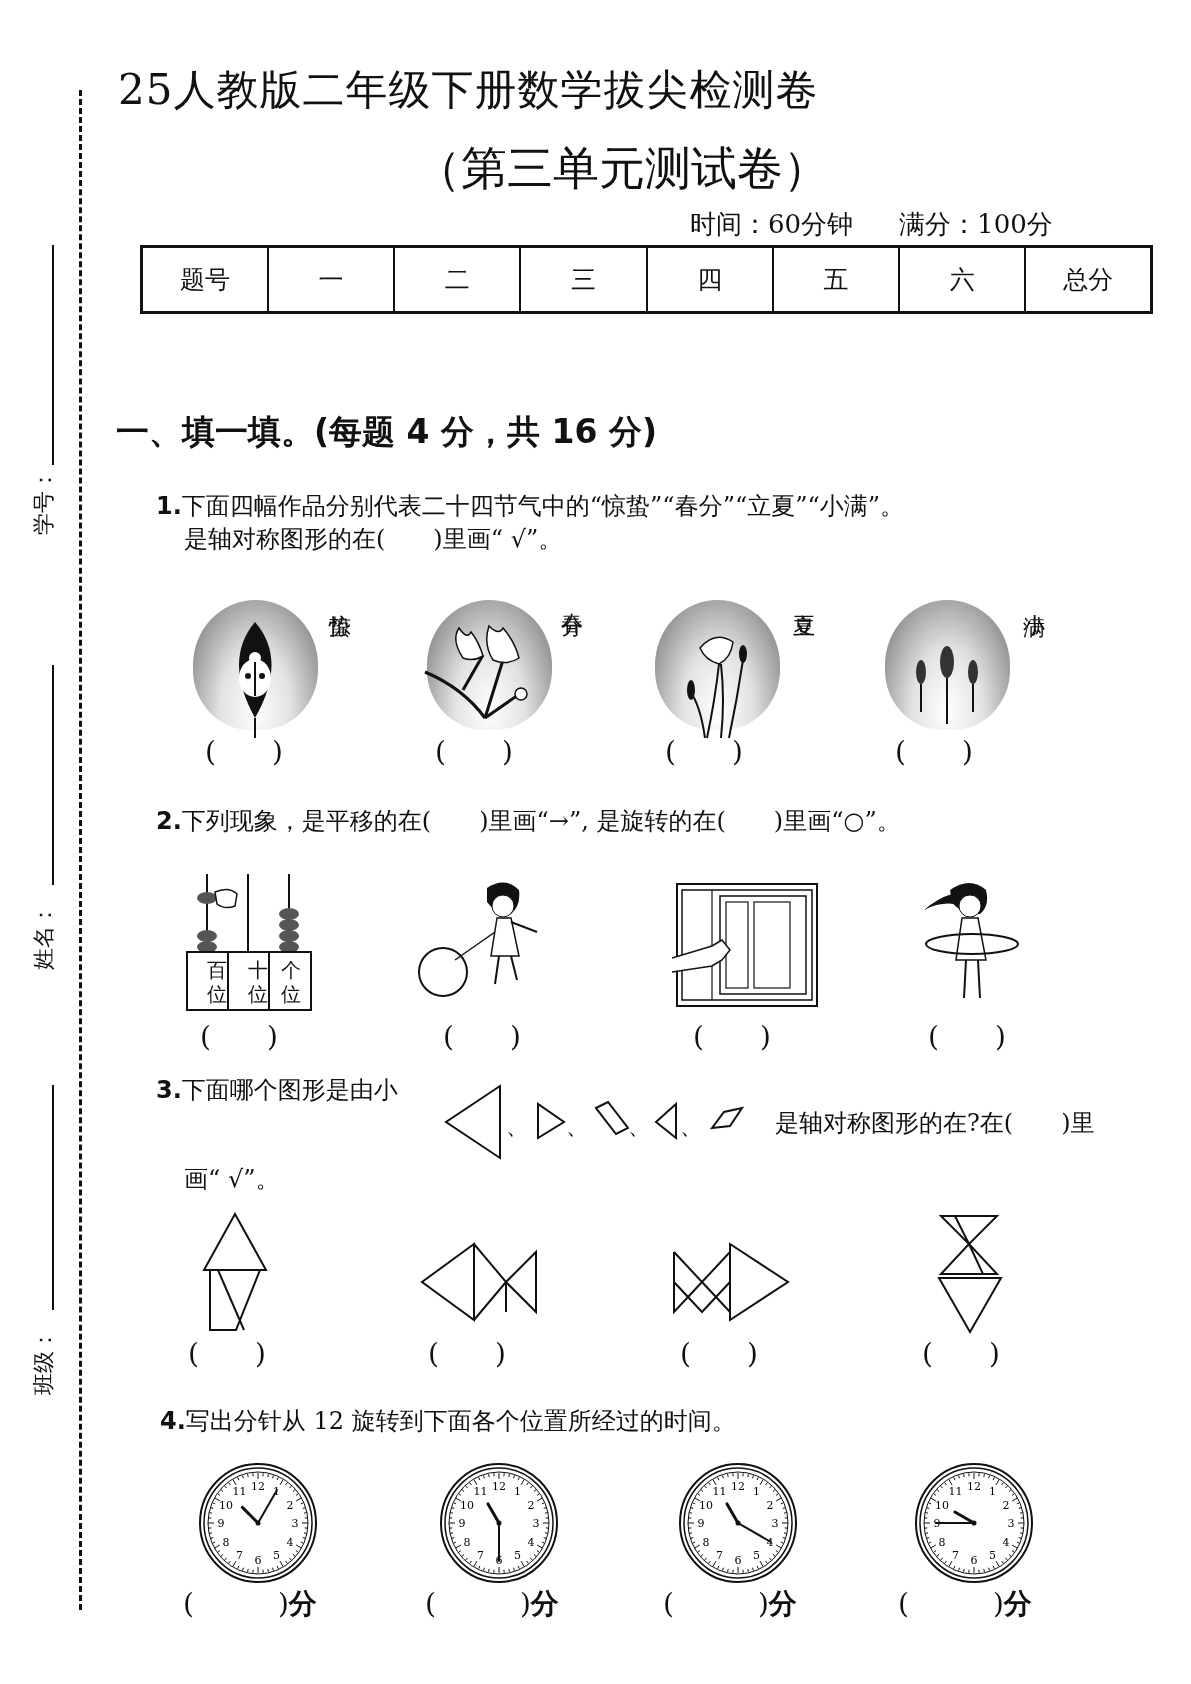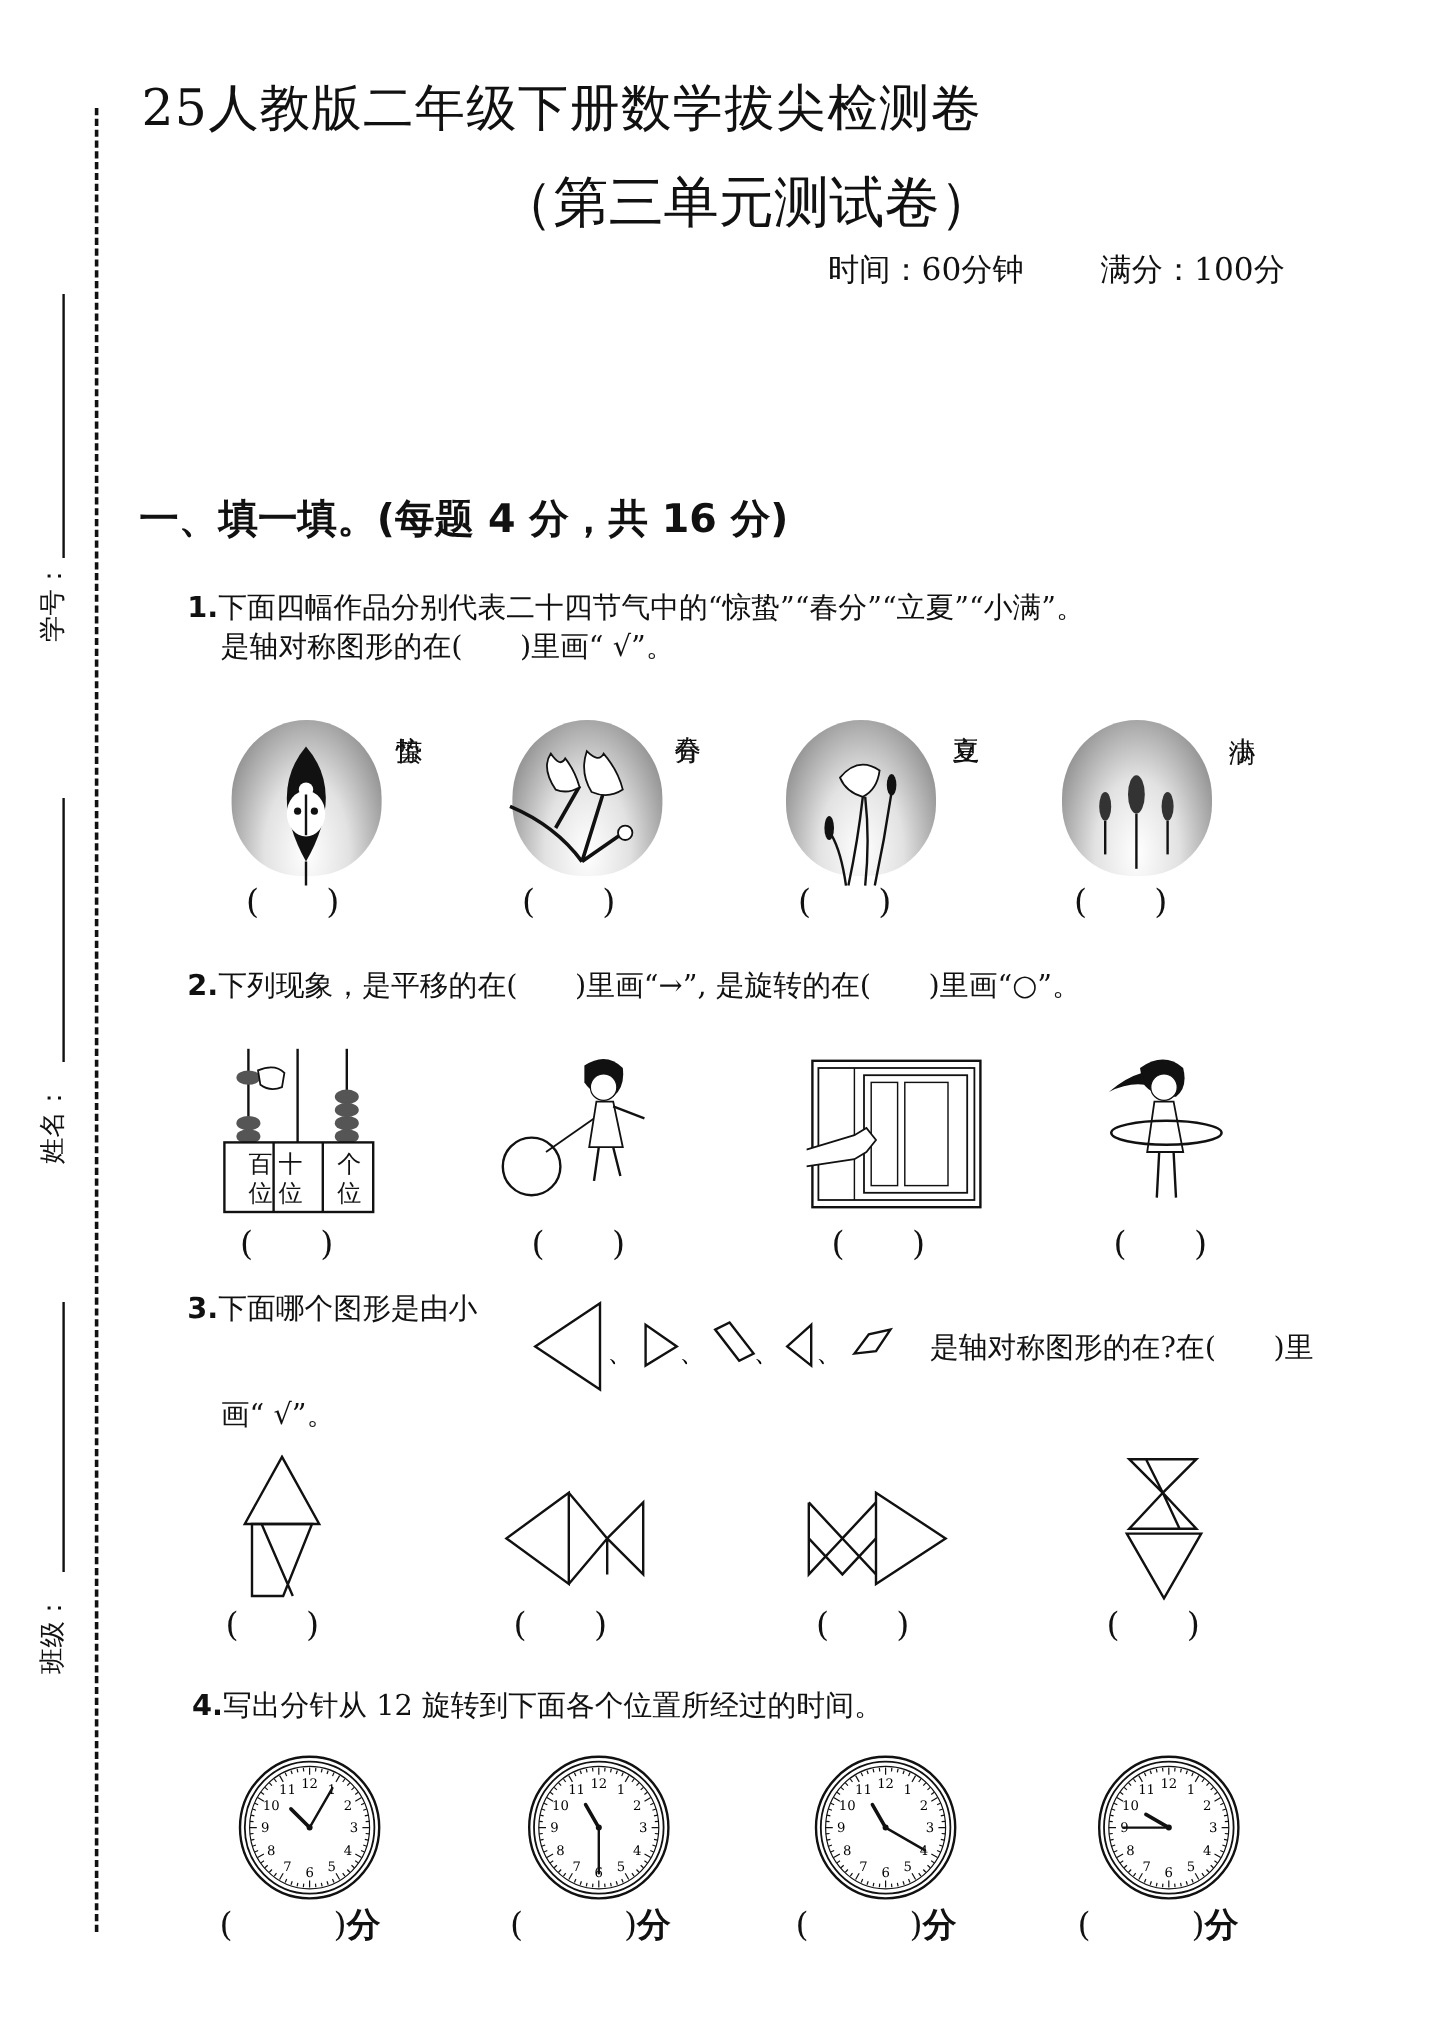--- a/index.html
+++ b/index.html
@@ -7,21 +7,21 @@
   body { position: relative; font-family: "DejaVu Serif", "Liberation Serif", serif; color: #111; }
 
   
   .margin-dash { position: absolute; left: 79px; top: 90px; height: 1520px; border-left: 3px dashed #111; }
   .margin-line { position: absolute; left: 52px; width: 2px; background: #111; }
   .margin-label { position: absolute; left: 24px; width: 40px; font-size: 22px; transform: rotate(-90deg); transform-origin: center; text-align: center; white-space: nowrap; font-family: "DejaVu Sans", sans-serif; }
 
   .title { position: absolute; left: 118px; top: 62px; width: 1000px; font-size: 42px; letter-spacing: 1px; font-family: "DejaVu Serif", serif; font-weight: normal; }
   .subtitle { position: absolute; left: 415px; top: 138px; font-size: 46px; font-family: "DejaVu Serif", serif; }
   .meta { position: absolute; left: 690px; top: 207px; font-size: 26px; }
-  .meta span + span { margin-left: 64px; }
+  .meta span + span { margin-left: 46px; }
 
   table.score { position: absolute; left: 140px; top: 245px; width: 1013px; border-collapse: collapse; border: 3px solid #111; }
   table.score td { border: 2px solid #111; text-align: center; font-size: 25px; height: 64px; width: 126px; }
   table.score tr:first-child td { height: 66px; }
 
   .section-head { position: absolute; left: 116px; top: 410px; font-size: 33px; font-weight: bold; font-family: "DejaVu Sans", sans-serif; }
   .q { position: absolute; font-size: 24px; font-family: "DejaVu Serif", serif; white-space: nowrap; }
   .q b { font-family: "DejaVu Sans", sans-serif; }
 
   .paren { position: absolute; font-size: 28px; white-space: pre; }
@@ -42,20 +42,30 @@
 <div class="margin-label" style="top:1360px">班级：</div>
 
 <div class="title">25人教版二年级下册数学拔尖检测卷</div>
 <div class="subtitle">（第三单元测试卷）</div>
 <div class="meta">
   <span>时间：60分钟</span><span>满分：100分</span>
 </div>
 
 <table class="score">
   <tbody>
+      <tr>
+    <td>题号</td>
+    <td>一</td>
+    <td>二</td>
+    <td>三</td>
+    <td>四</td>
+    <td>五</td>
+    <td>六</td>
+    <td>总分</td>
+  </tr>
 </tbody>
   </table>
 
 <div class="section-head">一、填一填。(每题 4 分，共 16 分)</div>
 
 <div class="q" style="left:156px;top:490px"><b>1.</b><span>下面四幅作品分别代表二十四节气中的“惊蛰”“春分”“立夏”“小满”。</span></div>
 <div class="q" style="left:184px;top:523px">是轴对称图形的在(　　)里画“ √”。</div>
 
 <div class="fig" style="left:193px;top:600px;width:200px;height:130px">
   <div class="solar-circle" style="left:0;top:0"></div>
@@ -121,21 +131,21 @@
     <ellipse cx="104" cy="44" rx="10" ry="6" fill="#555"></ellipse>
       <ellipse cx="104" cy="55" rx="10" ry="6" fill="#555"></ellipse>
       <ellipse cx="104" cy="66" rx="10" ry="6" fill="#555"></ellipse>
       <ellipse cx="104" cy="77" rx="10" ry="6" fill="#555"></ellipse>
     <path d="M30 22 Q44 16 52 24 L50 36 Q40 40 32 34Z" fill="#fff" stroke="#111" stroke-width="1.5"></path>
     <rect x="2" y="82" width="124" height="58" fill="#fff" stroke="#111" stroke-width="2"></rect>
     <line x1="43" y1="82" x2="43" y2="140" stroke="#111" stroke-width="2"></line>
     <line x1="84" y1="82" x2="84" y2="140" stroke="#111" stroke-width="2"></line>
   </svg>
   <div style="position:absolute;left:6px;top:88px;width:36px;font-size:20px;line-height:24px;text-align:right">百位</div>
-  <div style="position:absolute;left:47px;top:88px;width:36px;font-size:20px;line-height:24px;text-align:left">十位</div>
+  <div style="position:absolute;left:47px;top:88px;width:36px;font-size:20px;line-height:24px;text-align:right">十位</div>
   <div style="position:absolute;left:88px;top:88px;width:36px;font-size:20px;line-height:24px;text-align:center">个位</div>
 </div>
 
 <div class="fig" style="left:415px;top:880px">
   <svg width="160" height="120" viewBox="0 0 160 120">
     <circle cx="28" cy="92" r="24" fill="none" stroke="#111" stroke-width="2"></circle>
     <line x1="40" y1="80" x2="80" y2="52" stroke="#111" stroke-width="1.5"></line>
     <path d="M72 8 Q90 -4 104 10 Q106 26 96 34 Q80 34 72 22Z" fill="#111"></path>
     <circle cx="88" cy="26" r="11" fill="#fff" stroke="#111"></circle>
     <path d="M82 38 L96 38 L104 76 L76 76Z" fill="#fff" stroke="#111" stroke-width="1.5"></path>

